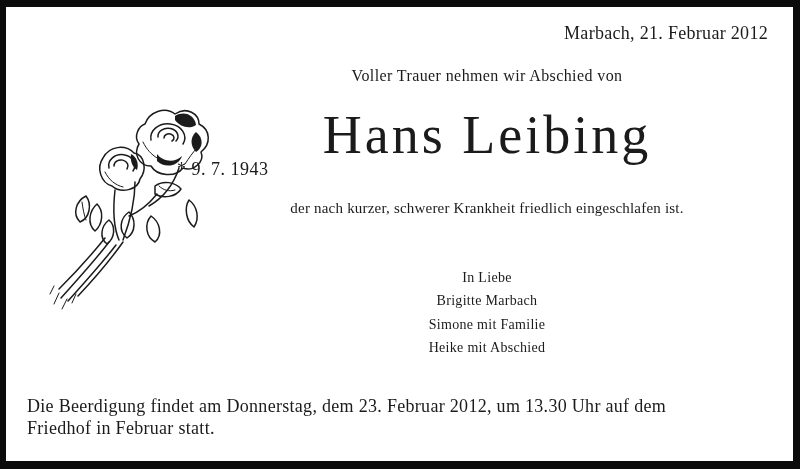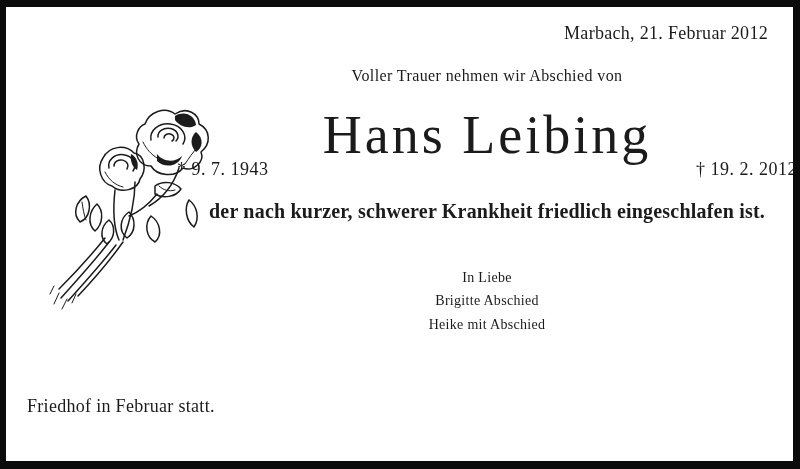--- a/index.html
+++ b/index.html
@@ -68,24 +68,23 @@
     display: flex;
     justify-content: space-between;
     gap: 54px;
     font-size: 18px;
     letter-spacing: 0.5px;
   }
   .condolence {
     position: absolute;
     top: 193px;
     width: 100%;
-    font-size: 20px;
+    font-size: 15px;
     letter-spacing: 0.2px;
     white-space: nowrap;
-    font-weight: bold;
   }
   .farewell {
     position: absolute;
     top: 259px;
     width: 100%;
     font-size: 14px;
     line-height: 23.4px;
     letter-spacing: 0.3px;
   }
   .funeral {
@@ -150,27 +149,28 @@
     <path class="ln" d="M90,122 C81,128 79,141 88,148 C97,142 97,129 90,122 Z"></path>
     <path class="ln" d="M112,126 C105,134 107,147 116,152 C124,145 121,132 112,126 Z"></path>
     <path class="ln" d="M70,130 C62,136 60,148 68,154 C76,148 77,136 70,130 Z"></path>
   </svg>
 
   <div class="center-col">
     <div class="intro">Voller Trauer nehmen wir Abschied von</div>
     <div class="name">Hans Leibing</div>
     <div class="dates">
       <span>* 9. 7. 1943</span>
-      <span>† 19. 2. 2012</span>
     </div>
     <div class="condolence">der nach kurzer, schwerer Krankheit friedlich eingeschlafen ist.</div>
     <div class="farewell">
       <div>In Liebe</div>
-      <div>Brigitte Abschied</div>
+      <div>Brigitte Marbach</div>
+      <div>Simone mit Familie</div>
       <div>Heike mit Abschied</div>
     </div>
   </div>
 
   <div class="funeral">
+    <div>Die Beerdigung findet am Donnerstag, dem 23. Februar 2012, um 13.30 Uhr auf dem</div>
     <div>Friedhof in Februar statt.</div>
   </div>
 
 </div>
 
 </body></html>

